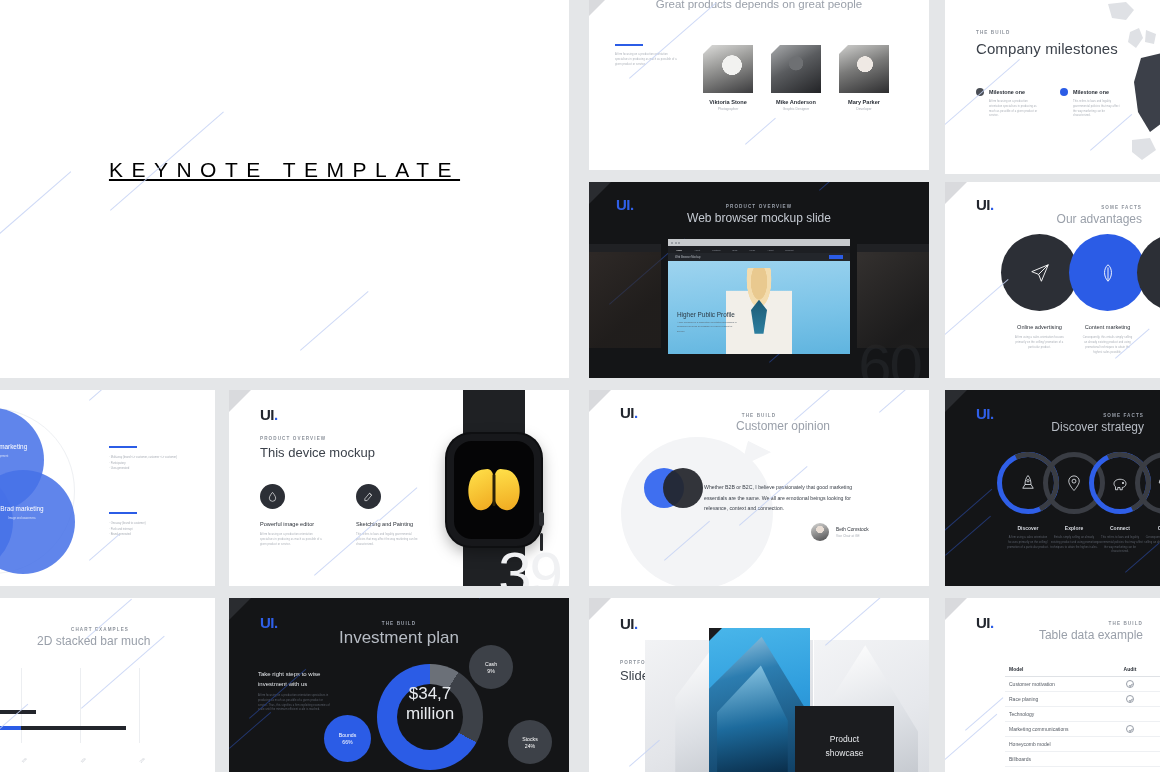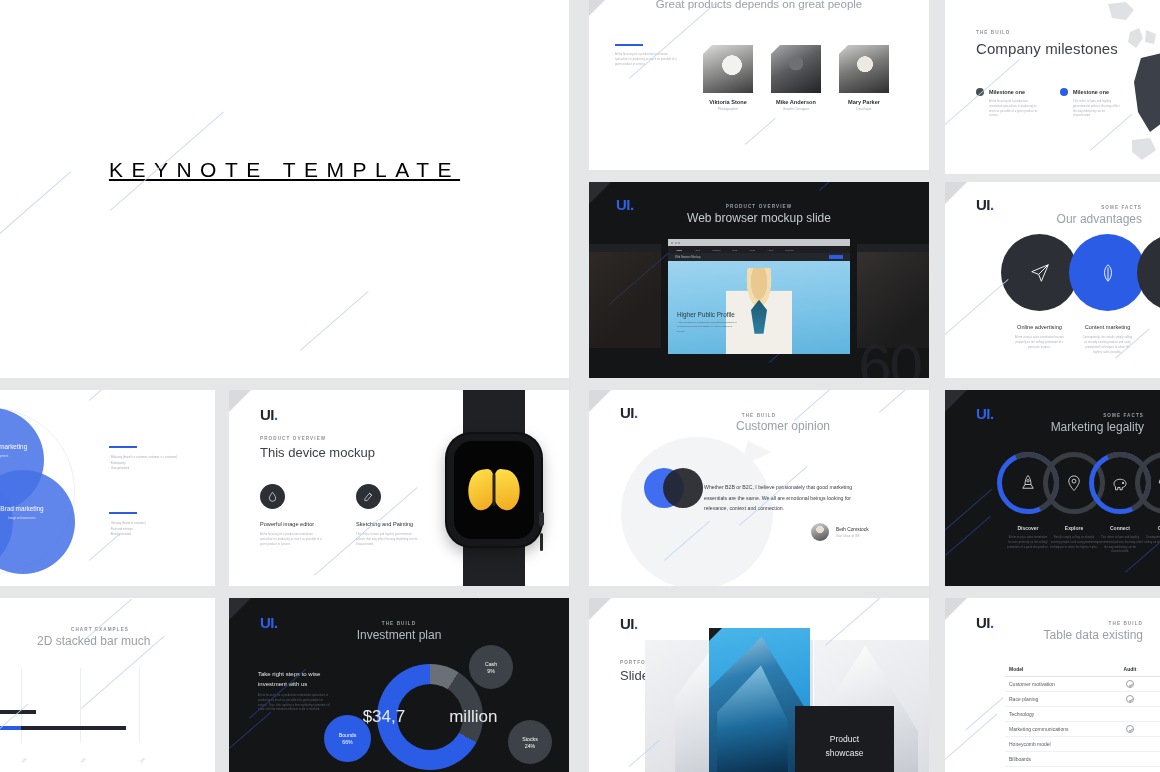--- a/index.html
+++ b/index.html
@@ -296,27 +296,27 @@
   .gridl{ position:absolute; top:0; bottom:10px; width:1px; background:#eceef1; }
   .brow{ position:absolute; height:4px; left:0; }
   .brow .seg{ position:absolute; top:0; height:4px; }
   .seg.blue{ background:#2b5ce6; }
   .seg.dark{ background:#22252b; }
   .xtick{ position:absolute; bottom:-12px; font-size:3.4px; color:#b9bec6; transform:rotate(-45deg); transform-origin:left top; }
 
   
   #s11 { left:229px; top:598px; width:340px; height:174px; }
   #s11 .i-eyebrow{ position:absolute; left:50%; transform:translateX(-50%); top:23px; }
-  #s11 .i-title{ position:absolute; left:50%; transform:translateX(-50%); top:30px; font-size:12px; font-weight:300; color:#b7bcc4; white-space:nowrap; }
+  #s11 .i-title{ position:absolute; left:50%; transform:translateX(-50%); top:30px; font-size:17px; font-weight:300; color:#b7bcc4; white-space:nowrap; }
   #s11 .i-lead{ position:absolute; left:29px; top:72px; width:70px; font-size:6px; line-height:1.6; color:#e3e6ea; }
   #s11 .i-body{ position:absolute; left:29px; top:96px; width:72px; }
   .donut{ position:absolute; left:148px; top:66px; width:106px; height:106px; border-radius:50%; }
   .donut .hole{
     position:absolute; inset:20px; border-radius:50%; background:#141517;
-    display:flex; flex-direction:row; align-items:center; justify-content:center;gap:44px;
+    display:flex; flex-direction:column; align-items:center; justify-content:flex-start;
   }
   .donut .v1{ font-size:17px; color:#e7eaee; font-weight:300; line-height:1.18; }
   .donut .v2{ font-size:17px; color:#e7eaee; font-weight:300; line-height:1.18; }
   .bub{ position:absolute; border-radius:50%; display:flex; flex-direction:column;
         align-items:center; justify-content:center; text-align:center; }
   .bub .n{ font-size:5.2px; color:#fff; }
   .bub .p{ font-size:5.2px; color:#fff; margin-top:1px; }
   .bub.cash{ left:240px; top:47px; width:44px; height:44px; background:#3d4148; }
   .bub.stocks{ left:279px; top:122px; width:44px; height:44px; background:#3d4148; }
   .bub.bounds{ left:95px; top:117px; width:47px; height:47px; background:#2b5ce6; }
@@ -570,20 +570,21 @@
       </div>
     </div>
   </div>
 
   <div class="slide" id="s7">
     <div class="fold"></div>
     <div class="diag">
       <i style="left:85px;top:185px;width:85px;"></i>
       <i style="left:150px;top:130px;width:50px;"></i>
     </div>
+    <div class="wm">39</div>
     <div class="ui-logo" style="left:31px;top:16px;"><span>UI</span><b>.</b></div>
     <div class="eyebrow w-eyebrow">PRODUCT OVERVIEW</div>
     <div class="w-title">This device mockup</div>
     <div class="feat-row">
       <div class="feat">
         <div class="ic">
           <svg width="11" height="11" viewBox="0 0 24 24" fill="none" stroke="#fff" stroke-width="1.4">
             <path d="M12 3 C12 3 19 11 19 15.5 A7 7 0 0 1 5 15.5 C5 11 12 3 12 3 Z"></path>
           </svg>
         </div>
@@ -646,21 +647,21 @@
 
   <div class="slide dark" id="s9">
     <div class="fold"></div>
     <div class="diag">
       <i style="left:-10px;top:148px;width:75px;"></i>
       <i style="left:0px;top:165px;width:60px;"></i>
       <i style="left:180px;top:182px;width:45px;"></i>
     </div>
     <div class="ui-logo" style="left:31px;top:15px;"><span>UI</span><b>.</b></div>
     <div class="eyebrow s-eyebrow">SOME FACTS</div>
-    <div class="s-title">Marketing legality</div>
+    <div class="s-title">Discover strategy</div>
     <div class="strat-row">
       <div class="strat">
         <div class="sring on">
           <svg width="18" height="18" viewBox="0 0 24 24" fill="none" stroke="#e6e9ee" stroke-width="1.1">
             <path d="M12 2 C15 5 16 10 16 14 H8 C8 10 9 5 12 2 Z"></path>
               <path d="M8 14 L5 19 H19 L16 14"></path>
               <circle cx="12" cy="9" r="1.6"></circle>
           </svg>
         </div>
         <div class="sname">Discover</div>
@@ -791,21 +792,21 @@
   </div>
 
   <div class="slide" id="s13">
     <div class="fold"></div>
     <div class="diag">
       <i style="left:-5px;top:165px;width:75px;"></i>
       <i style="left:20px;top:132px;width:50px;"></i>
     </div>
     <div class="ui-logo" style="left:31px;top:16px;"><span>UI</span><b>.</b></div>
     <div class="eyebrow tb-eyebrow">THE BUILD</div>
-    <div class="tb-title">Table data existing</div>
+    <div class="tb-title">Table data example</div>
     <div class="tbl">
       <div class="trow head">
         <div class="tc0">Model</div>
         <div class="tc">Audit</div>
         <div class="tc">Planing</div>
       </div>
       <div class="trow">
         <div class="tc0">Customer motivation</div>
         <div class="tc"><span class="chk"></span></div>
         <div class="tc"></div>

